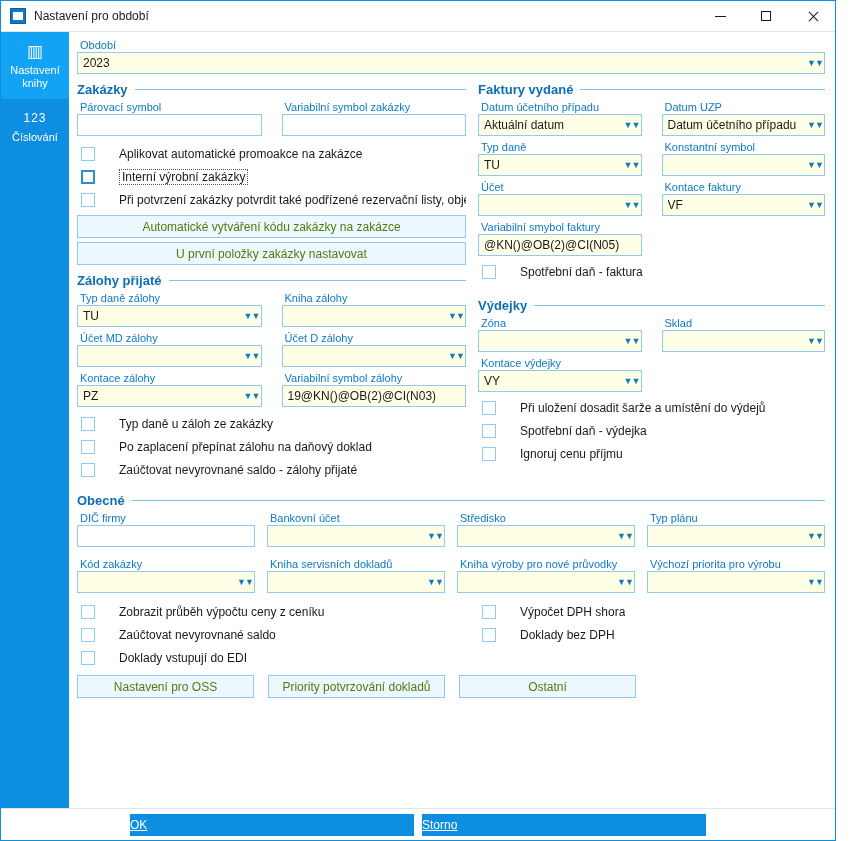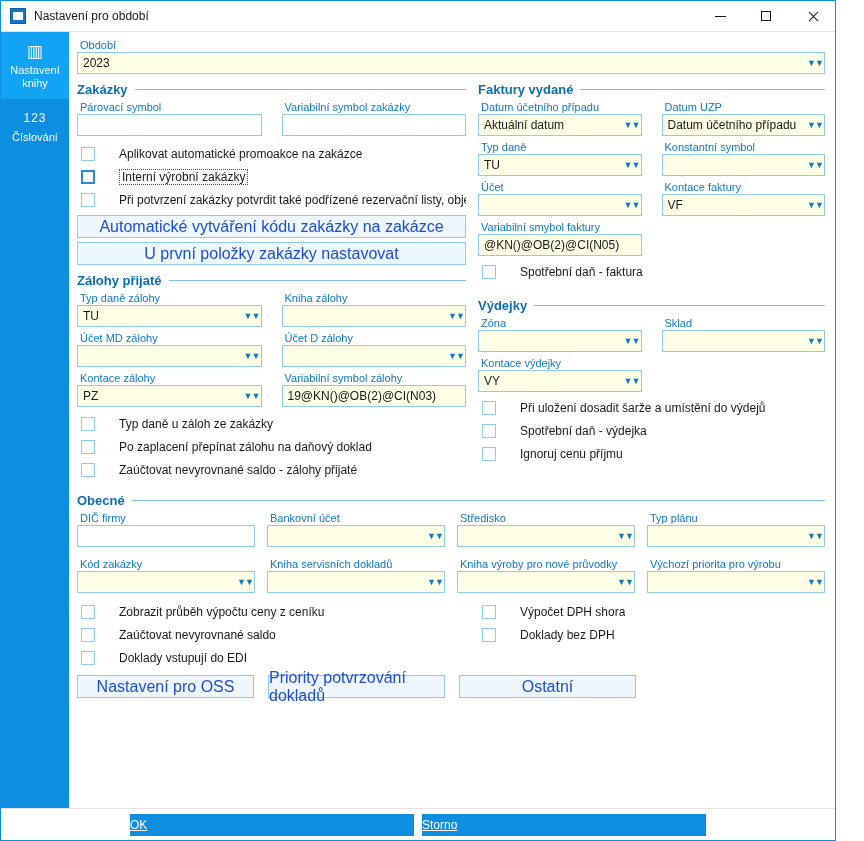--- a/index.html
+++ b/index.html
@@ -158,21 +158,21 @@
   }
   .cb.boxed .box { border: 2px solid #2f8ed0; }
   .cb .lbl { white-space: nowrap; overflow: hidden; }
   .cb .lbl.dotted { border: 1px dotted #555; padding: 0 2px; }
 
   .btn {
     height: 23px;
     border: 1px solid #8fcaf0;
     background: #eef7fd;
     display: flex; align-items: center; justify-content: center;
-    font-size: 16px; color: #1d4ed8;
+    font-size: 12px; color: #4d7c0f;
     margin-bottom: 4px;
     cursor: pointer;
   }
 
   
   .cols { display: flex; gap: 12px; }
   .row2 { display: flex; gap: 20px; }
   .row2 > .field { flex: 1 1 0; min-width: 0; }
   .row4 { display: flex; gap: 12px; }
   .row4 > .field { flex: 1 1 0; min-width: 0; }

